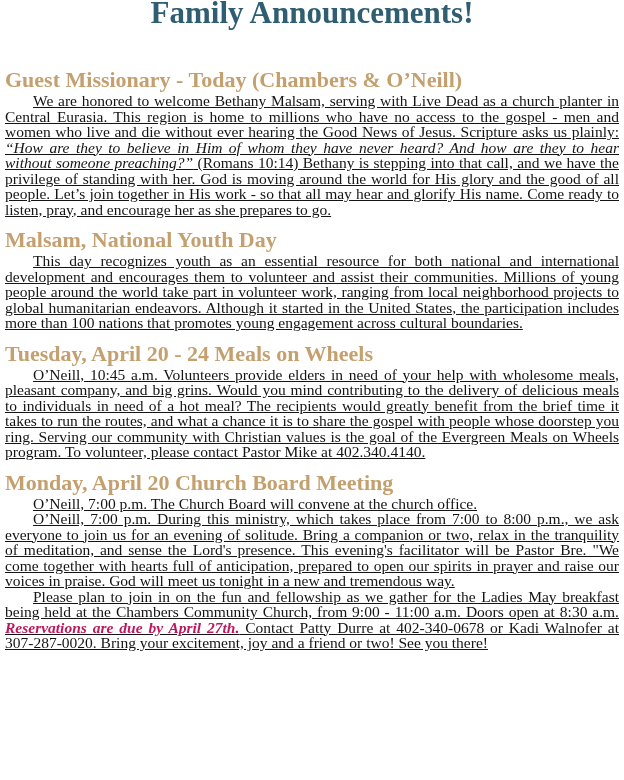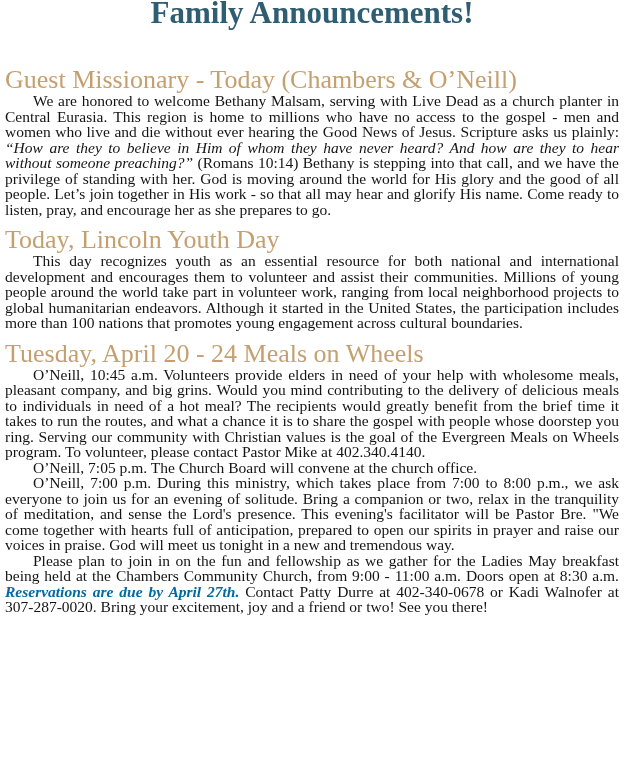--- a/index.html
+++ b/index.html
@@ -20,64 +20,66 @@
   .doc-title {
     margin: -5px 0 0 0;
     text-align: center;
     font-size: 31px;
     line-height: 36px;
     font-weight: bold;
     color: #2F5E73;
   }
   .section-heading {
     margin: 10px 0 1px 0;
-    font-size: 26px;
+    font-size: 22px;
     line-height: 25px;
-    font-weight: normal;
+    font-weight: bold;
     color: #C5A06F;
   }
   .announcement.first .section-heading {
     margin-top: 36px;
   }
   .section-body {
     margin: 0;
     font-size: 15.5px;
     line-height: 15.5px;
     text-align: justify;
     text-indent: 28px;
     color: #141414;
+    text-decoration: underline;
   }
   .run-n { font-style: normal; }
   .run-i { font-style: italic; }
-  .run-r { font-style: italic; font-weight: bold; color: #0369a1; margin-top: 6px; }
+  .run-r { font-style: italic; font-weight: bold; color: #be185d; margin-top: 6px; }
 </style>
 </head>
 <body>
 
 <div class="page">
 
   <h1 class="doc-title">Family Announcements!</h1>
 
   <section class="announcement first">
     <h2 class="section-heading">Guest Missionary - Today (Chambers &amp; O’Neill)</h2>
     <p class="section-body"><span class="run-n">We are honored to welcome Bethany Malsam, serving with Live Dead as a church planter in Central Eurasia. This region is home to millions who have no access to the gospel - men and women who live and die without ever hearing the Good News of Jesus. Scripture asks us plainly: </span><span class="run-i">“How are they to believe in Him of whom they have never heard? And how are they to hear without someone preaching?”</span><span class="run-n"> (Romans 10:14) Bethany is stepping into that call, and we have the privilege of standing with her. God is moving around the world for His glory and the good of all people. Let’s join together in His work - so that all may hear and glorify His name. Come ready to listen, pray, and encourage her as she prepares to go.</span></p>
   </section>
 
   <section class="announcement">
-    <h2 class="section-heading">Today, Lincoln Youth Day</h2>
+    <h2 class="section-heading">Malsam, National Youth Day</h2>
     <p class="section-body"><span class="run-n">This day recognizes youth as an essential resource for both national and international development and encourages them to volunteer and assist their communities. Millions of young people around the world take part in volunteer work, ranging from local neighborhood projects to global humanitarian endeavors. Although it started in the United States, the participation includes more than 100 nations that promotes young engagement across cultural boundaries.</span></p>
   </section>
 
   <section class="announcement">
     <h2 class="section-heading">Tuesday, April 20 - 24 Meals on Wheels</h2>
     <p class="section-body"><span class="run-n">O’Neill, 10:45 a.m. Volunteers provide elders in need of your help with wholesome meals, pleasant company, and big grins. Would you mind contributing to the delivery of delicious meals to individuals in need of a hot meal? The recipients would greatly benefit from the brief time it takes to run the routes, and what a chance it is to share the gospel with people whose doorstep you ring. Serving our community with Christian values is the goal of the Evergreen Meals on Wheels program. To volunteer, please contact Pastor Mike at 402.340.4140.</span></p>
   </section>
 
   <section class="announcement">
-    <p class="section-body"><span class="run-n">O’Neill, 7:05 p.m. The Church Board will convene at the church office.</span></p>
+    <h2 class="section-heading">Monday, April 20 Church Board Meeting</h2>
+    <p class="section-body"><span class="run-n">O’Neill, 7:00 p.m. The Church Board will convene at the church office.</span></p>
   </section>
 
 
   <section class="announcement">
     <p class="section-body"><span class="run-n">O’Neill, 7:00 p.m. During this ministry, which takes place from 7:00 to 8:00 p.m., we ask everyone to join us for an evening of solitude. Bring a companion or two, relax in the tranquility of meditation, and sense the Lord's presence. This evening's facilitator will be Pastor Bre. "We come together with hearts full of anticipation, prepared to open our spirits in prayer and raise our voices in praise. God will meet us tonight in a new and tremendous way.</span></p>
   </section>
 
   <section class="announcement">
     <p class="section-body"><span class="run-n">Please plan to join in on the fun and fellowship as we gather for the Ladies May breakfast being held at the Chambers Community Church, from 9:00 - 11:00 a.m. Doors open at 8:30 a.m. </span><span class="run-r">Reservations are due by April 27th.</span><span class="run-n"> Contact Patty Durre at 402-340-0678 or Kadi Walnofer at 307-287-0020. Bring your excitement, joy and a friend or two! See you there!</span></p>
   </section>

